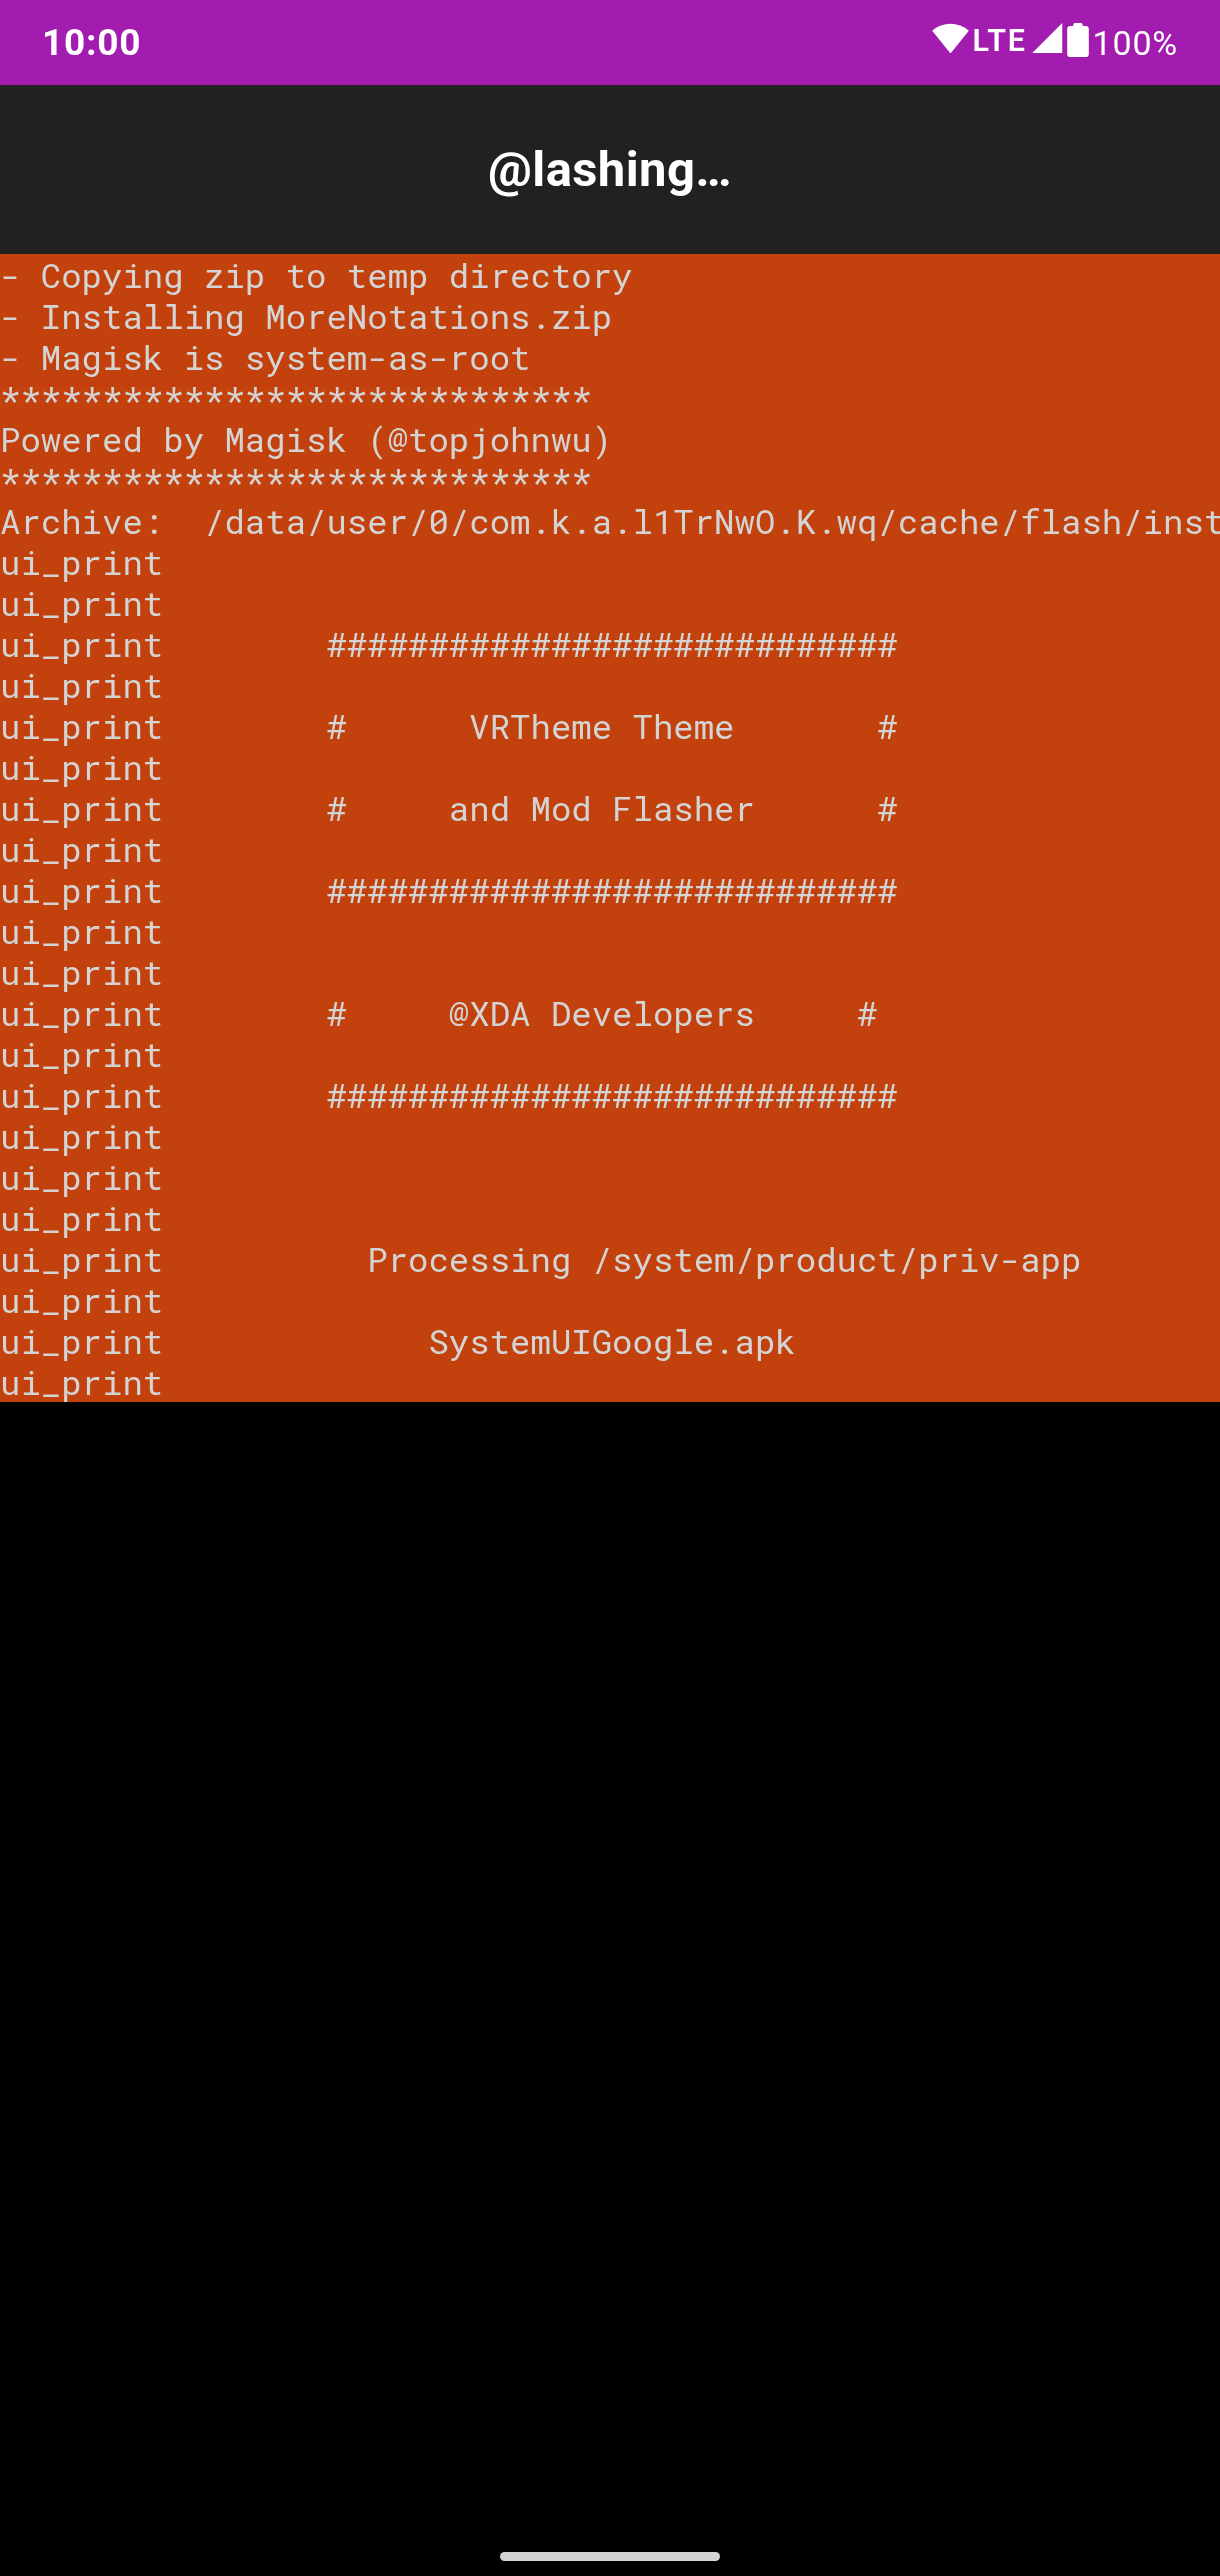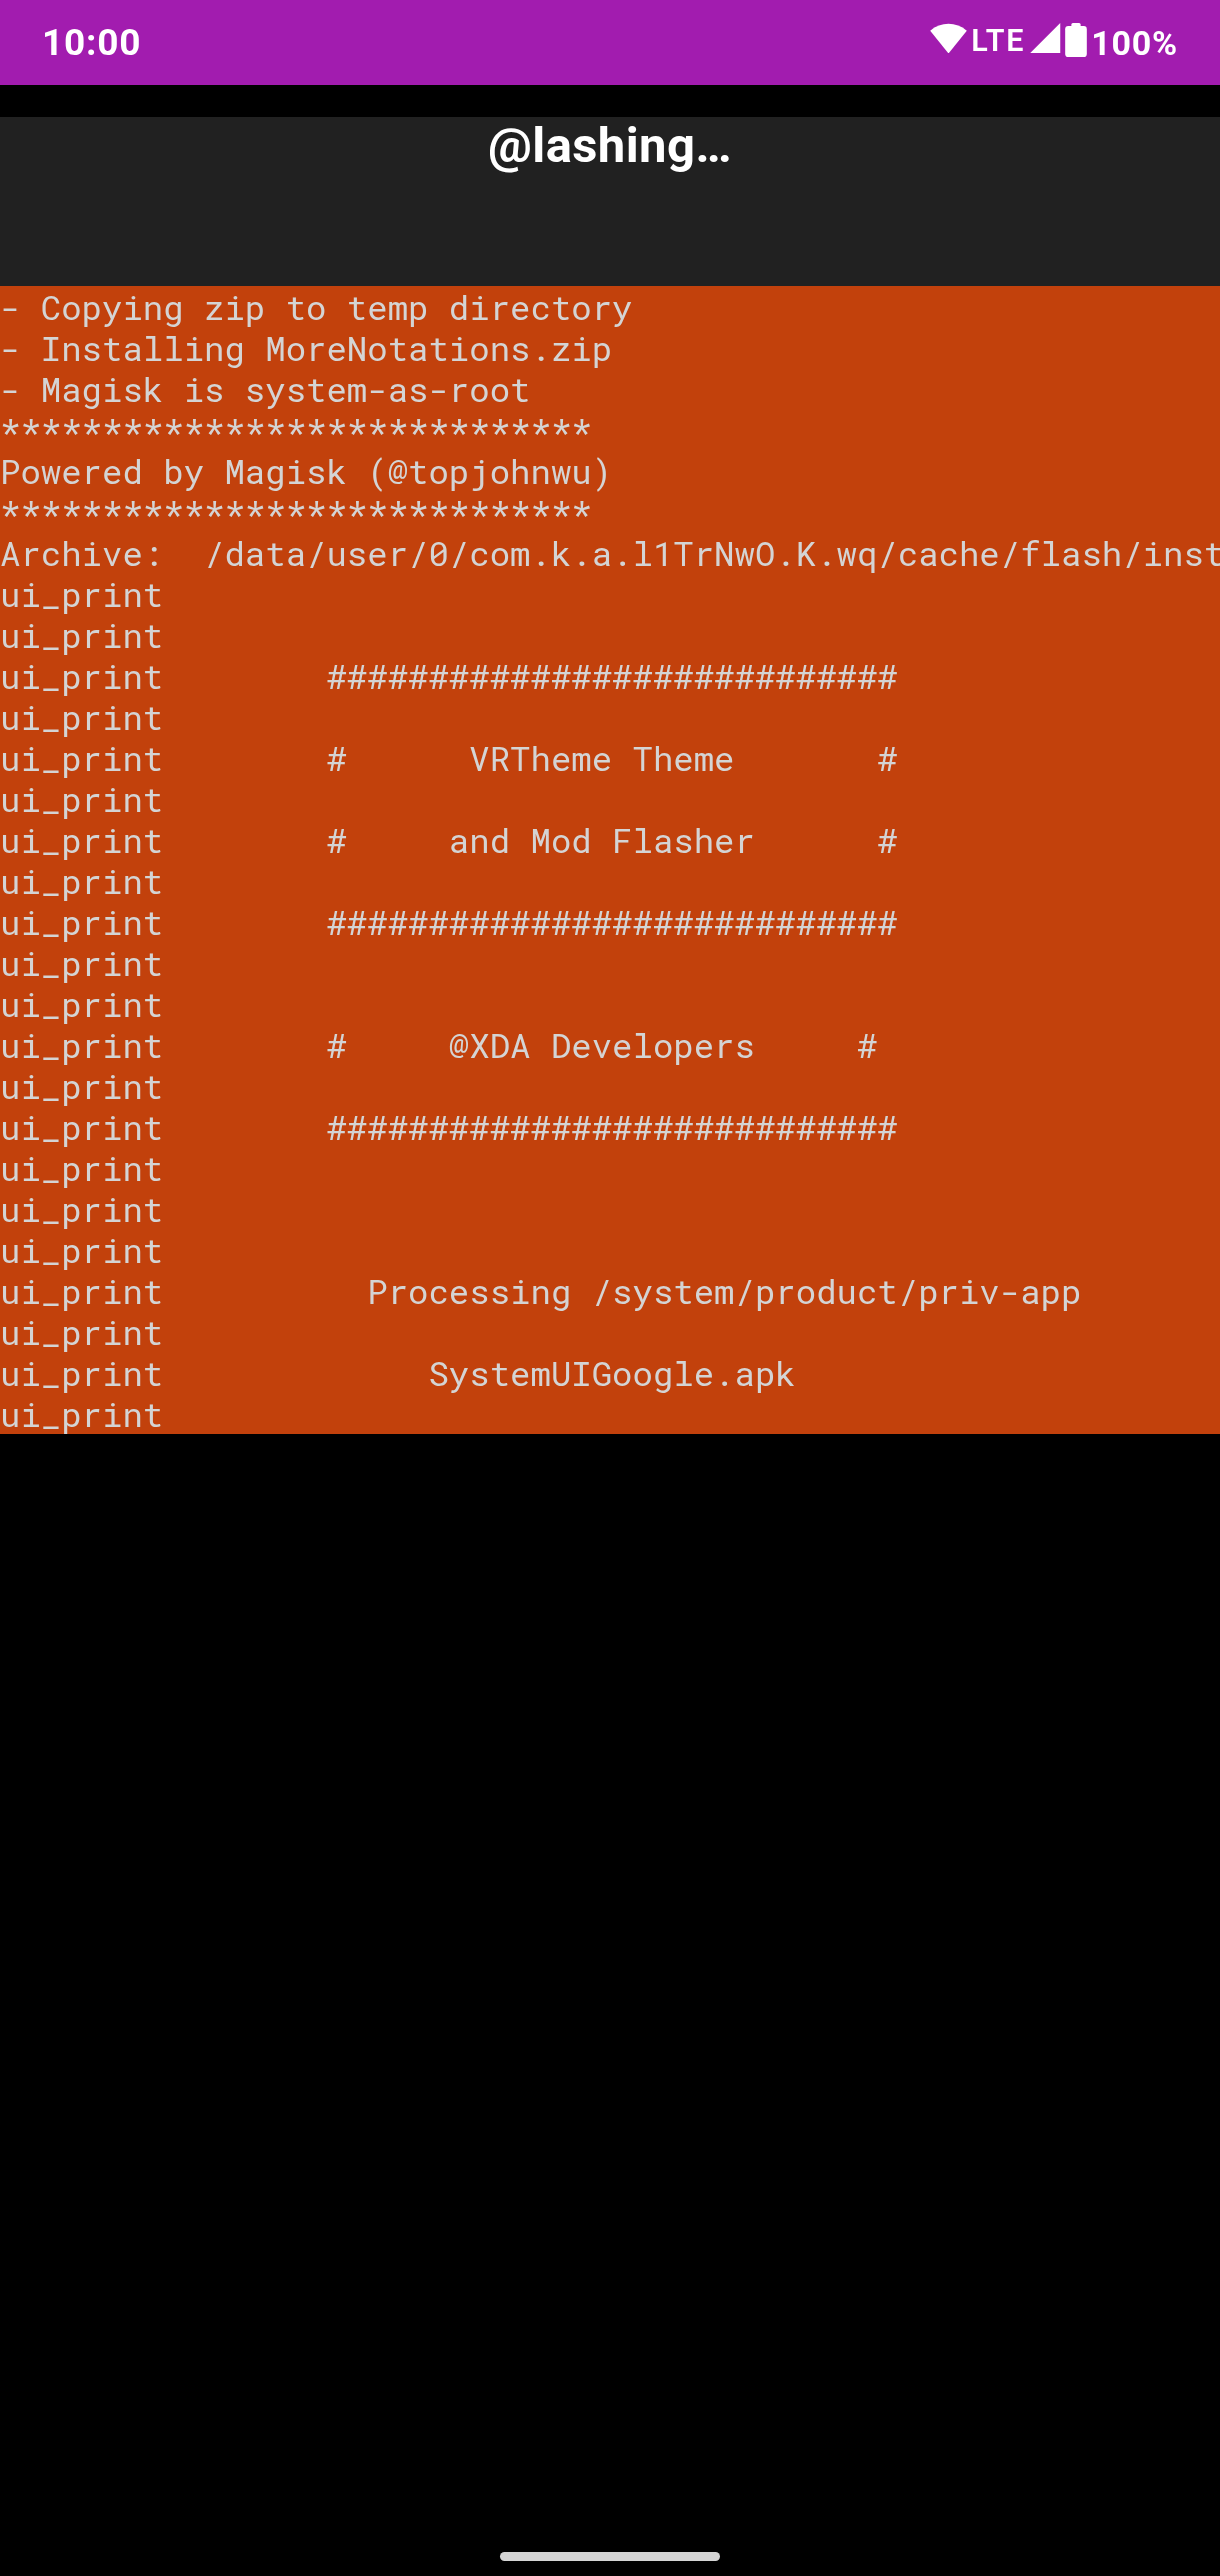--- a/index.html
+++ b/index.html
@@ -37,34 +37,33 @@
   }
   .status-lte {
     color: #ffffff;
     font-size: 30.5px;
     font-weight: 600;
     letter-spacing: 1.7px;
   }
   .status-batt {
     color: #ffffff;
     font-size: 34px;
-    font-weight: 700;
+    font-weight: 400;
     letter-spacing: 0.8px;
   }
   .icon-svg { display:block; }
 
   
   .app-bar {
     height: 169px;
     width: 100%;
     background: #212121;
     display: flex;
-    align-items: flex-start;
+    align-items: center;
     justify-content: center;
-    margin-top: 32px;
   }
   .app-title {
     color: #ffffff;
     font-size: 49px;
     font-weight: 700;
     letter-spacing: 0.4px;
   }
 
   
   .terminal {

